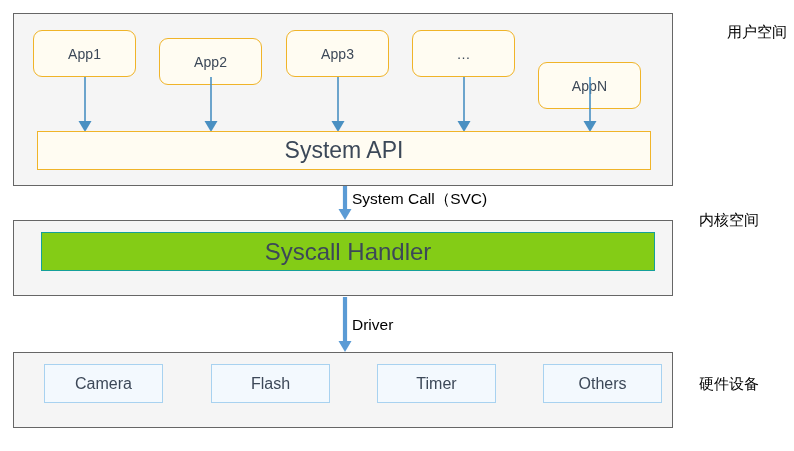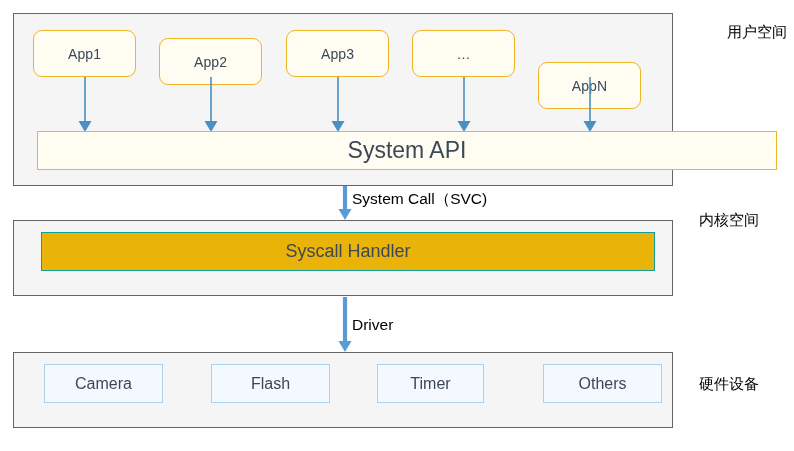--- a/index.html
+++ b/index.html
@@ -43,27 +43,27 @@
     border: 1.6px solid #f0b429;
     display: flex;
     align-items: center;
     justify-content: center;
     color: #3c4858;
     font-size: 23px;
   }
 
   
   .syscall-handler {
-    background: #eab308;
+    background: #84cc16;
     border: 1.6px solid #14a09a;
     display: flex;
     align-items: center;
     justify-content: center;
     color: #3c4858;
-    font-size: 18px;
+    font-size: 24px;
   }
 
   
   .hw-box {
     background: #f3f9fe;
     border: 1.3px solid #a8d2f0;
     display: flex;
     align-items: center;
     justify-content: center;
     color: #3c4858;
@@ -126,21 +126,21 @@
 </svg>
 <svg class="abs thin-arrow" style="left:447px; top:77px; width:34px; height:56px;" viewBox="0 0 34 56">
   <line x1="17" y1="0" x2="17" y2="46" stroke="#4a90c2" stroke-width="1.6"></line>
   <polygon points="17,55 10.5,44 23.5,44" fill="#4a90c2"></polygon>
 </svg>
 <svg class="abs thin-arrow" style="left:573px; top:77px; width:34px; height:56px;" viewBox="0 0 34 56">
   <line x1="17" y1="0" x2="17" y2="46" stroke="#4a90c2" stroke-width="1.6"></line>
   <polygon points="17,55 10.5,44 23.5,44" fill="#4a90c2"></polygon>
 </svg>
 
-<div class="abs system-api" style="left:37px; top:131px; width:740px; height:39px;">
+<div class="abs system-api" style="left:37px; top:131px; width:614px; height:39px;">
   <span>System API</span>
 </div>
 
 <div class="abs side-label" style="left:699px; top:23px;margin-left:28px;">
   <span>用户空间</span>
 </div>
 
 <svg class="abs thick-arrow" style="left:336px; top:186px; width:18px; height:35px;" viewBox="0 0 18 35">
   <line x1="9" y1="0" x2="9" y2="26" stroke="#5b9bd5" stroke-width="4.2"></line>
   <polygon points="9,34 2.5,23 15.5,23" fill="#5b9bd5"></polygon>
@@ -168,21 +168,21 @@
 </div>
 
 <div class="abs layer-panel" style="left:13px; top:352px; width:660px; height:76px;"></div>
 
 <div class="abs hw-box" style="left:44px; top:364px; width:119px; height:39px;">
   <span>Camera</span>
 </div>
 <div class="abs hw-box" style="left:211px; top:364px; width:119px; height:39px;">
   <span>Flash</span>
 </div>
-<div class="abs hw-box" style="left:377px; top:364px; width:107px; height:39px;">
+<div class="abs hw-box" style="left:377px; top:364px; width:119px; height:39px;">
   <span>Timer</span>
 </div>
 <div class="abs hw-box" style="left:543px; top:364px; width:119px; height:39px;">
   <span>Others</span>
 </div>
 
 <div class="abs side-label" style="left:699px; top:375px;">
   <span>硬件设备</span>
 </div>
 

